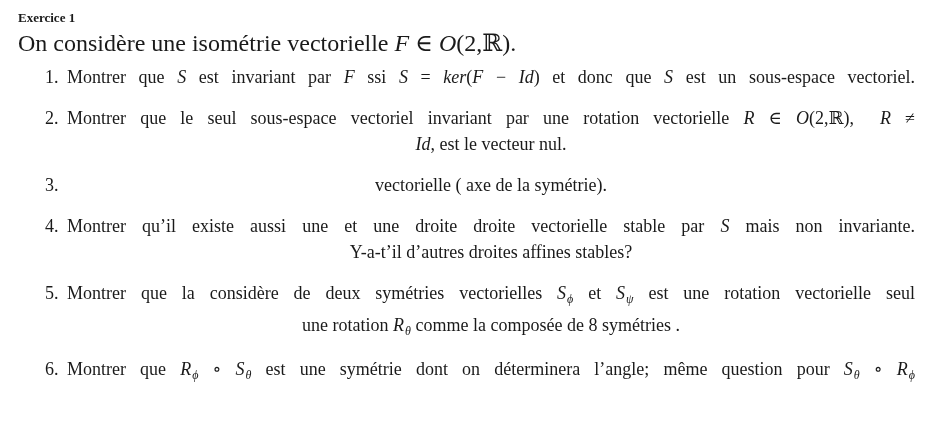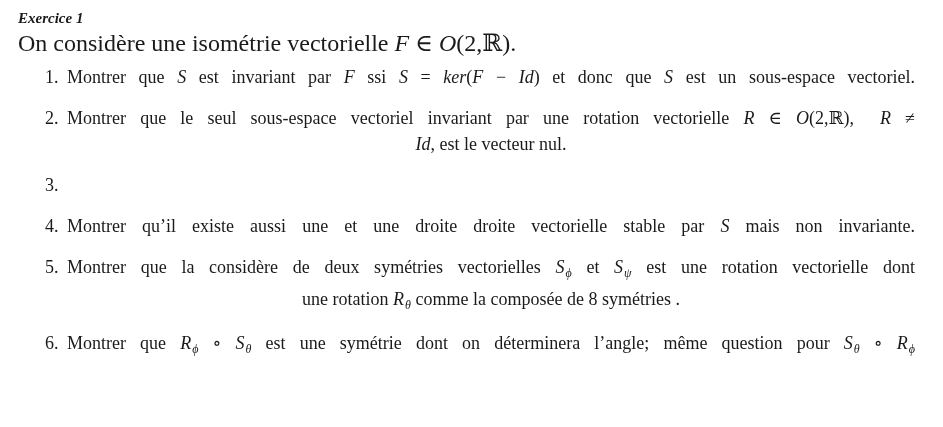--- a/index.html
+++ b/index.html
@@ -12,23 +12,22 @@
     height: 427px;
     overflow: hidden;
     font-family: "Liberation Serif", "DejaVu Serif", "DejaVu Sans", serif;
     color: #1a1a1a;
   }
   .doc {
     padding: 6px 22px 0 18px;
   }
   .heading {
     font-weight: bold;
-    font-size: 15px;
+    font-size: 13px;
     line-height: 24px;
-    font-style: italic;
   }
   .intro {
     font-size: 24px;
     line-height: 26px;
   }
   .items {
     margin-top: 8px;
   }
   .item {
     display: flex;
@@ -88,32 +87,34 @@
       <div class="item">
         <span class="num">2.</span>
         <div class="body-col">
           <div class="line j"><span>Montrer que le seul sous-espace vectoriel invariant par une rotation vectorielle </span><span class="it">R</span><span> ∈ </span><span class="it">O</span><span>(2,</span><span>ℝ</span><span>),</span><span class="quad"></span><span class="it">R</span><span> ≠</span></div>
           <div class="line"><span class="it">Id</span><span>, est le vecteur nul.</span></div>
         </div>
       </div>
       <div class="item">
         <span class="num">3.</span>
         <div class="body-col">
+          <div class="line"><span>vectorielle ( axe de la symétrie).</span></div>
         </div>
       </div>
       <div class="item">
         <span class="num">4.</span>
         <div class="body-col">
           <div class="line j"><span>Montrer qu’il existe aussi une et une droite droite vectorielle stable par </span><span class="it">S</span><span> mais non invariante.</span></div>
+          <div class="line"><span>Y-a-t’il d’autres droites affines stables?</span></div>
         </div>
       </div>
       <div class="item">
         <span class="num">5.</span>
         <div class="body-col">
-          <div class="line j"><span>Montrer que la considère de deux symétries vectorielles </span><span class="it">S</span><span class="it sub">ϕ</span><span> et </span><span class="it">S</span><span class="it sub">ψ</span><span> est une rotation vectorielle dont</span></div>
+          <div class="line j"><span>Montrer que la considère de deux symétries vectorielles </span><span class="it">S</span><span class="it sub">ϕ</span><span> et </span><span class="it">S</span><span class="it sub">ψ</span><span> est une rotation vectorielle seul</span></div>
           <div class="line"><span>une rotation </span><span class="it">R</span><span class="it sub">θ</span><span> comme la composée de 8 symétries .</span></div>
         </div>
       </div>
       <div class="item">
         <span class="num">6.</span>
         <div class="body-col">
           <div class="line j"><span>Montrer que </span><span class="it">R</span><span class="it sub">ϕ</span><span> ∘ </span><span class="it">S</span><span class="it sub">θ</span><span> est une symétrie dont on déterminera l’angle; même question pour </span><span class="it">S</span><span class="it sub">θ</span><span> ∘ </span><span class="it">R</span><span class="it sub">ϕ</span></div>
         </div>
       </div>
     </div>

